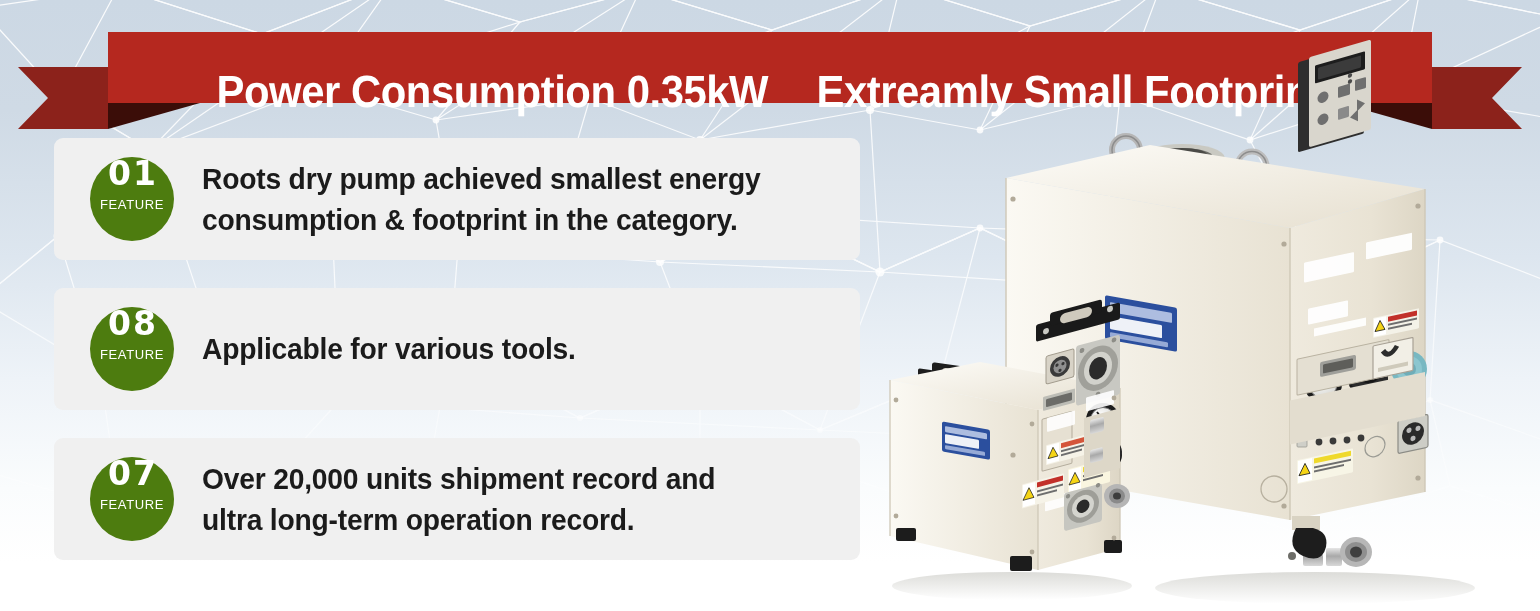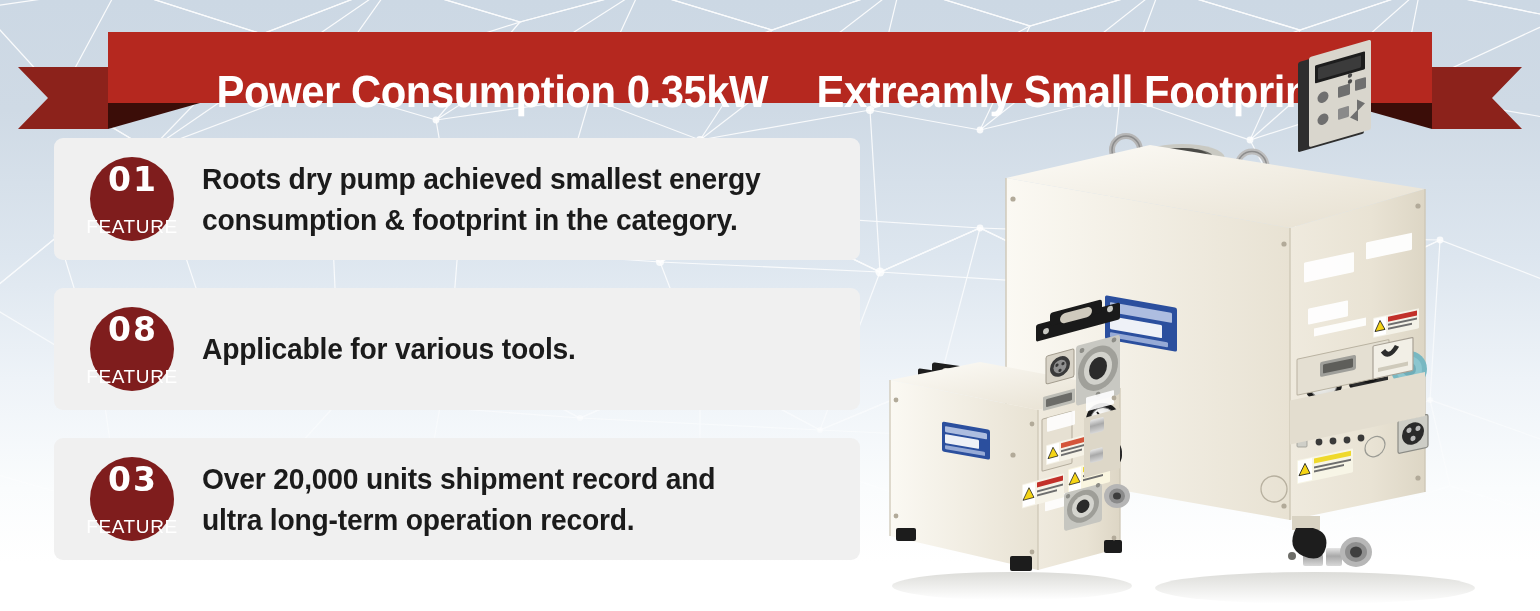--- a/index.html
+++ b/index.html
@@ -40,32 +40,32 @@
     border-radius:9px;
   }
   #card-0 { top:0px;   height:122px; }
   #card-1 { top:150px; height:122px; }
   #card-2 { top:300px; height:122px; }
 
   .badge {
     position:absolute; left:36px; top:50%;
     transform:translateY(-50%);
     width:84px; height:84px; border-radius:50%;
-    background:#7f1d1d;
+    background:#4d7c0f;
     display:flex; flex-direction:column;
-    align-items:center; justify-content:center;
+    align-items:center; 
     color:#ffffff;
   }
   .badge-num {
     font-size:33px; font-weight:bold; line-height:1;
     letter-spacing:2px; margin-left:2px;
     font-family:"DejaVu Sans", sans-serif;
   }
   .badge-label {
-    font-size:19px; line-height:1; margin-top:21px;
+    font-size:13px; line-height:1; margin-top:8px;
     letter-spacing:0.6px;
   }
 
   .card-text {
     position:absolute; left:148px; top:50%;
     transform:translateY(-50%) scaleX(0.94);
     transform-origin:left center;
     color:#1b1b1b;
     font-size:30px; font-weight:bold;
     line-height:1.38;
@@ -207,21 +207,21 @@
   <div class="card" id="card-1">
     <div class="badge">
       <div class="badge-num">08</div>
       <div class="badge-label">FEATURE</div>
     </div>
     <div class="card-text">Applicable for various tools.</div>
   </div>
 
   <div class="card" id="card-2">
     <div class="badge">
-      <div class="badge-num">03</div>
+      <div class="badge-num">07</div>
       <div class="badge-label">FEATURE</div>
     </div>
     <div class="card-text">Over 20,000 units shipment record and
 ultra long-term operation record.</div>
   </div>
 
 </div>
 
 <div id="pumps">
   <svg width="680" height="611" viewBox="0 0 680 611">

